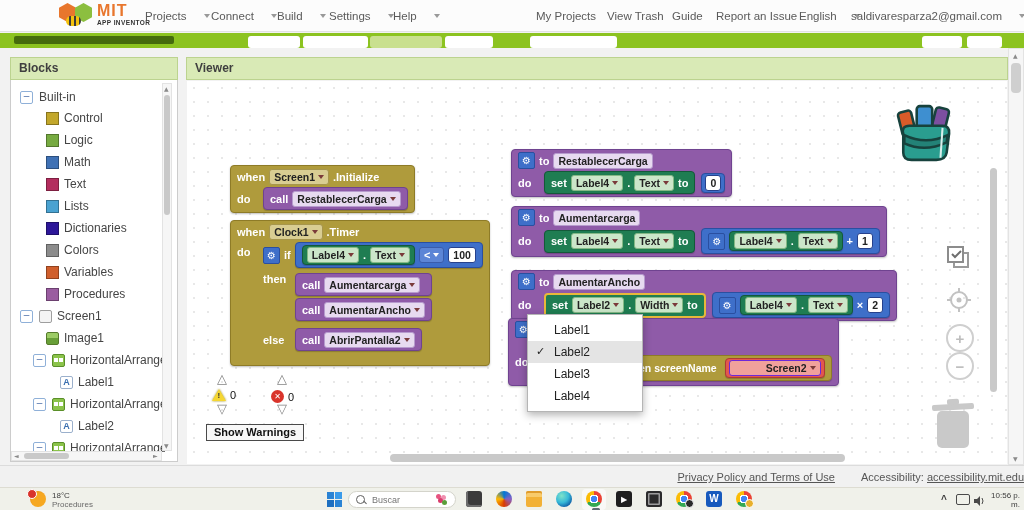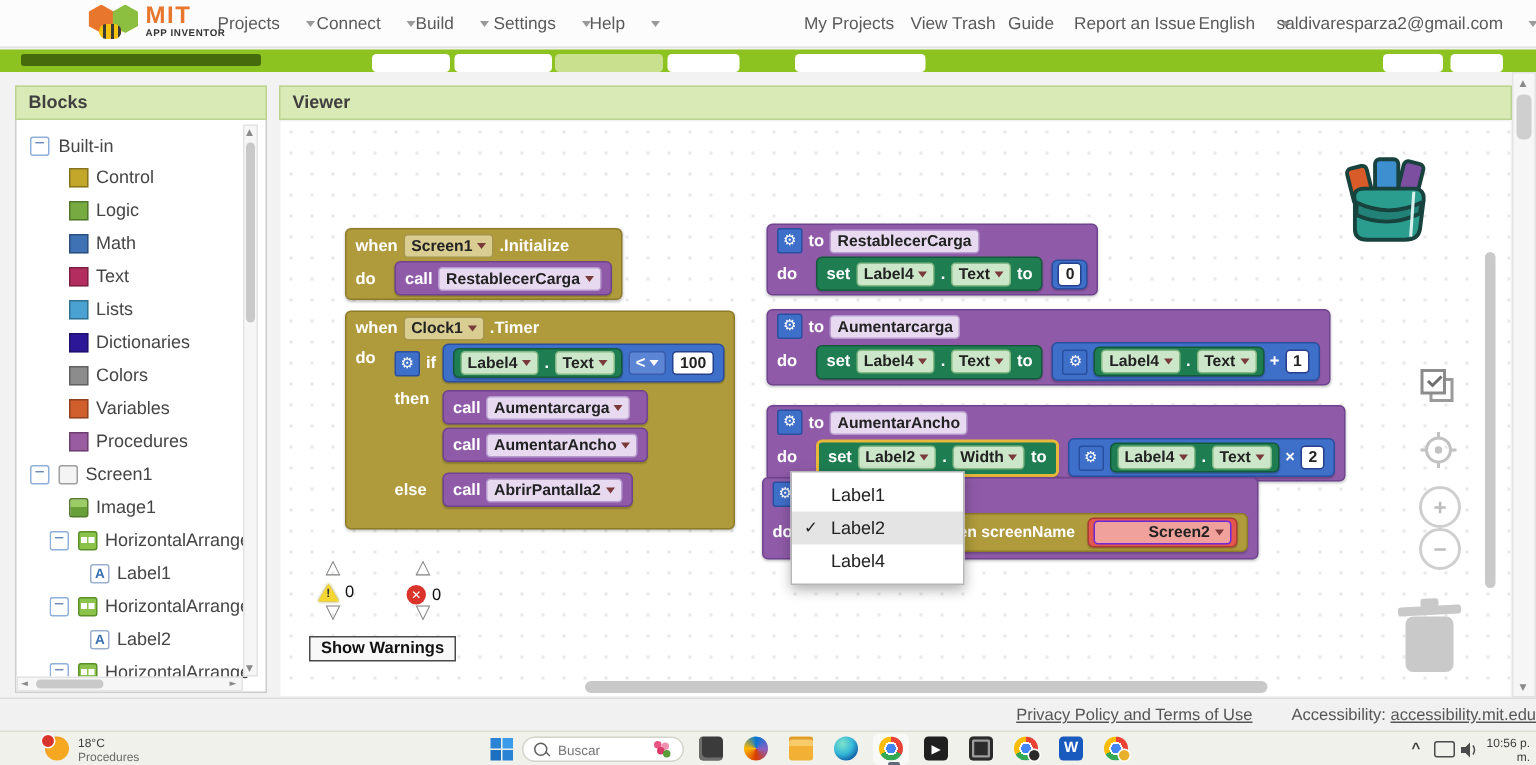--- a/index.html
+++ b/index.html
@@ -47,21 +47,21 @@
   .sb-thumb{position:absolute;background:#c9c9c9;border-radius:4px;}
   .sb-arrow{position:absolute;font-size:6px;color:#8a8a8a;font-family:"DejaVu Sans",sans-serif;line-height:6px;}
 
   
   .canvas{position:absolute;left:187px;top:81px;width:820px;height:383px;background:#fff;
           background-image:radial-gradient(circle,#e8e8e8 1px,transparent 1.2px);background-size:14px 14px;}
 
   
   .blk{position:absolute;display:inline-flex;flex-direction:column;align-items:flex-start;
        font-size:11px;font-weight:bold;color:#fff;border-radius:4px;box-shadow:0 1px 2px rgba(0,0,0,.25);box-sizing:border-box;}
-  .gold{background:#AF9B3C;border:1px solid #8E7B27;}
+  .gold{background:#AF9B3C;border:1px solid #8E7B27;margin-top:13px;}
   .purple{background:#8F5BA8;border:1px solid #6F4390;}
   .green{background:#1F7D52;border:1px solid #14593A;}
   .blue{background:#3E6FC9;border:1px solid #2A4FA0;}
   .red{background:#E2574E;border:1px solid #AE3A34;}
   .brow{display:flex;align-items:center;gap:4px;padding:2px 6px;min-height:17px;white-space:nowrap;}
   .sub{border-radius:4px;box-shadow:0 1px 1px rgba(0,0,0,.2);}
   .pill{display:inline-flex;align-items:center;gap:3px;border-radius:3px;padding:0 4px;height:14px;color:#222;font-size:10.5px;}
   .p-gold{background:#D9CD92;border:1px solid #A6954C;}
   .p-purp{background:#E7DAF0;border:1px solid #B79BCE;}
   .p-green{background:#CBE6C9;border:1px solid #84B985;}
@@ -530,20 +530,21 @@
       </span>
     </div>
   </div>
 
   <div class="dd">
     <div class="dd-item"><span>Label1</span></div>
     <div class="dd-item sel">
       <span class="dd-check glyph">✓</span>
       <span>Label2</span>
     </div>
+    <div class="dd-item"><span>Label3</span></div>
     <div class="dd-item"><span>Label4</span></div>
   </div>
 
   <span class="abs tri-el glyph" style="left:217px;top:373px">△</span>
   <div class="abs" style="left:212px;top:389px;display:flex;align-items:center;gap:4px">
     <span class="warn-tri">
         <span class="warn-mark">!</span>
       </span>
     <span style="font-size:11px;color:#111">0</span>
   </div>

